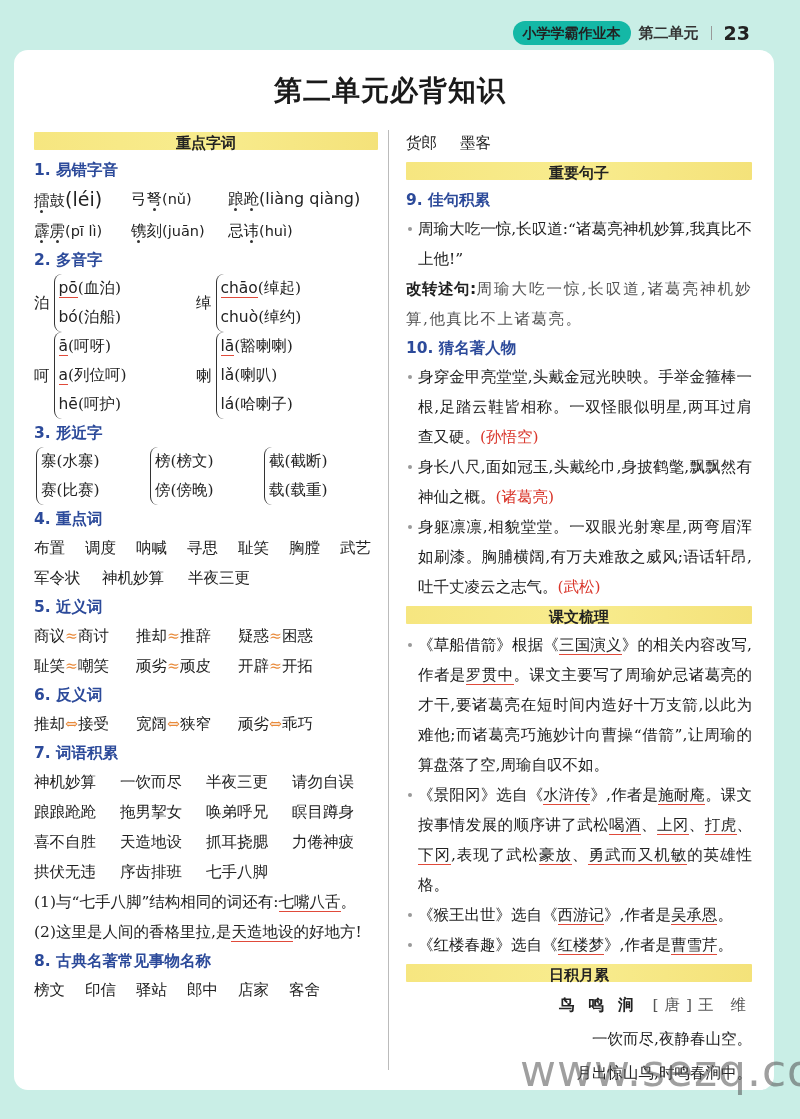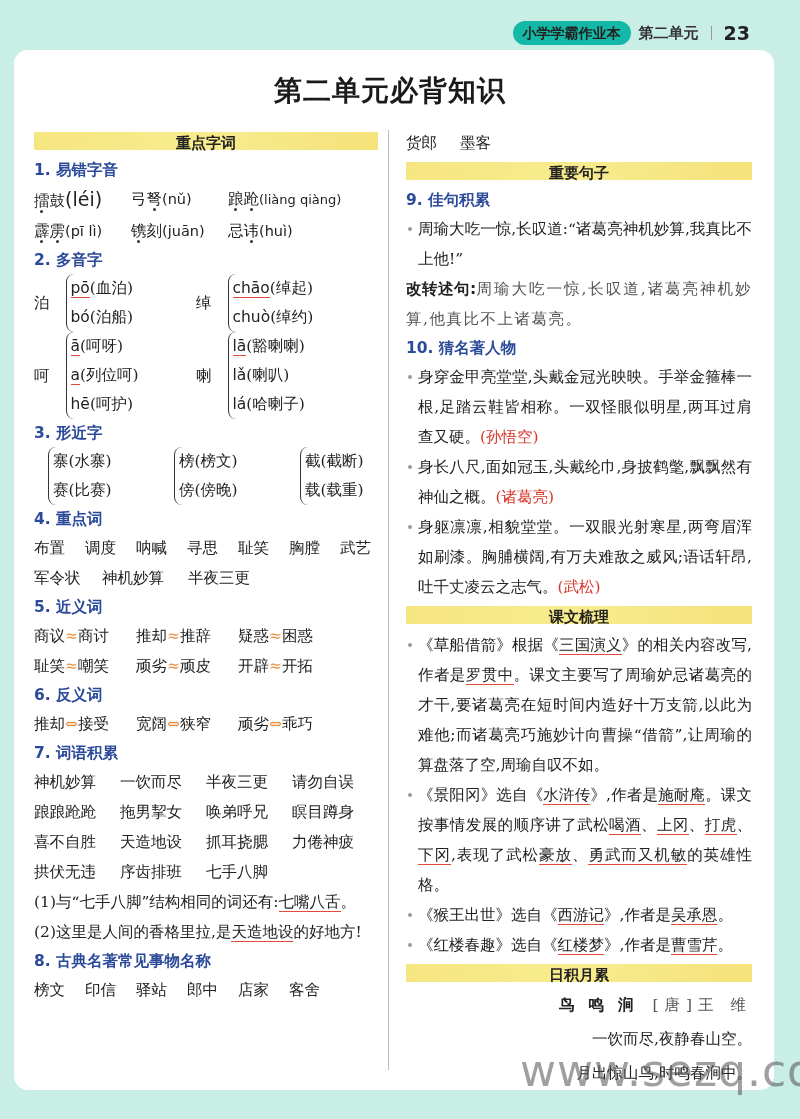--- a/index.html
+++ b/index.html
@@ -59,21 +59,21 @@
     margin-left: -1.5px; background: #333; border-radius: 50%;
   }
   .red-ul { border-bottom: 1.5px solid #e04a3a; }
   .red { color: #d9352a; }
   .arrow { color: #e88a3a; }
 
   .brace-group { display: flex; align-items: center; }
   .brace-char { margin-right: 2px; }
   .brace {
     border-left: 1.5px solid #333; border-radius: 8px 0 0 8px;
-    padding-left: 4px; margin-left: 14px; position: relative;
+    padding-left: 4px; margin-left: 2px; position: relative;
   }
   .brace-lines > div { line-height: 29px; }
 
   .bullet-item { padding-left: 12px; position: relative; line-height: 30px; text-align: justify; }
   .bullet-item::before {
     content: ""; position: absolute; left: 2px; top: 13px; width: 4px; height: 4px;
     background: #999; border-radius: 50%;
   }
   .bold-label { font-family: "DejaVu Sans", "Liberation Sans", sans-serif; font-weight: bold; }
   .light { color: #555; letter-spacing: 1.5px; }
@@ -101,21 +101,21 @@
 <div class="page-title">第二单元必背知识</div>
 <div class="divider"></div>
 
 <div class="col col-left">
   <div class="banner">重点字词</div>
 
   <div class="sec-head">1. 易错字音</div>
   <div class="row">
     <span class="cell" style="width:97px"><span class="dot-char">擂</span>鼓<span style="font-family:'DejaVu Sans',sans-serif;font-size:19px">(léi)</span></span>
     <span class="cell" style="width:97px">弓<span class="dot-char">弩</span><span style="font-family:'DejaVu Sans',sans-serif;font-size:14.5px">(nǔ)</span></span>
-    <span class="cell"><span class="dot-char">踉</span><span class="dot-char">跄</span><span style="font-family:'DejaVu Sans',sans-serif;font-size:13px">(liàng qiàng)</span></span>
+    <span class="cell"><span class="dot-char">踉</span><span class="dot-char">跄</span><span style="font-family:'DejaVu Sans',sans-serif;font-size:16px">(liàng qiàng)</span></span>
   </div>
   <div class="row">
     <span class="cell" style="width:97px"><span class="dot-char">霹</span><span class="dot-char">雳</span><span style="font-family:'DejaVu Sans',sans-serif;font-size:14.5px">(pī lì)</span></span>
     <span class="cell" style="width:97px"><span class="dot-char">镌</span>刻<span style="font-family:'DejaVu Sans',sans-serif;font-size:14.5px">(juān)</span></span>
     <span class="cell">忌<span class="dot-char">讳</span><span style="font-family:'DejaVu Sans',sans-serif;font-size:14.5px">(huì)</span></span>
   </div>
 
   <div class="sec-head">2. 多音字</div>
   <div class="row" style="align-items:center">
     <div class="brace-group" style="width:162px">

